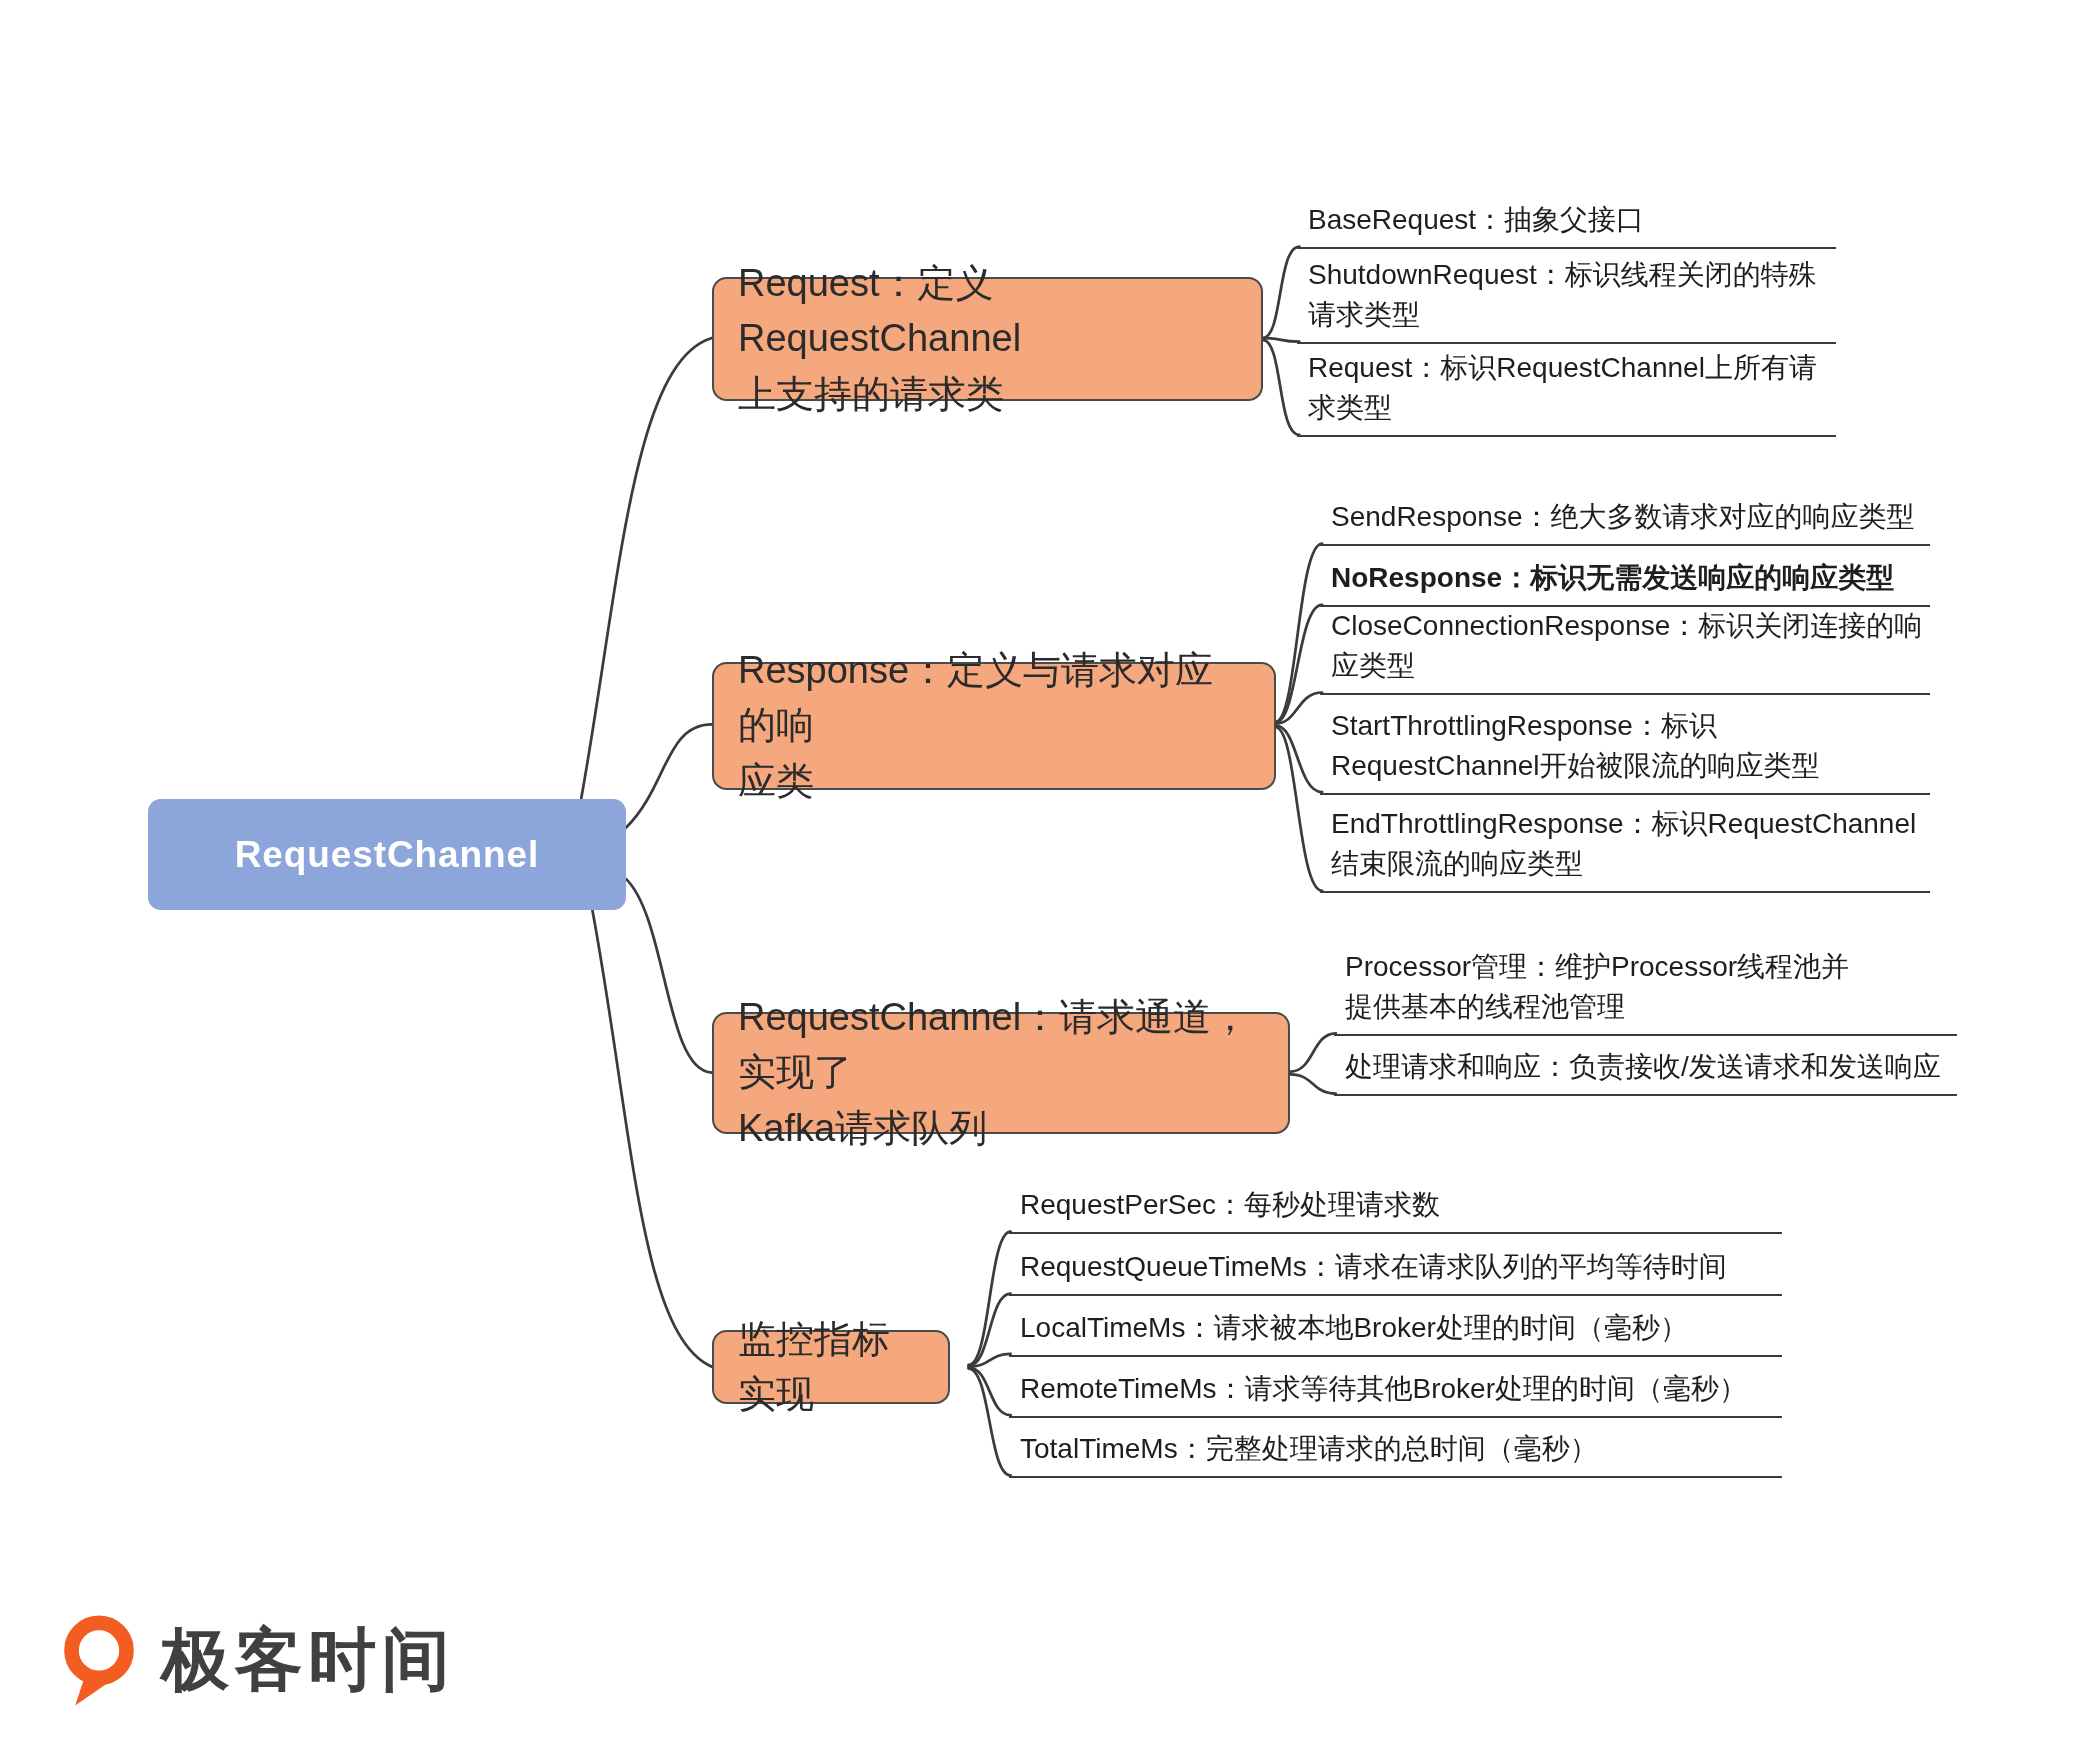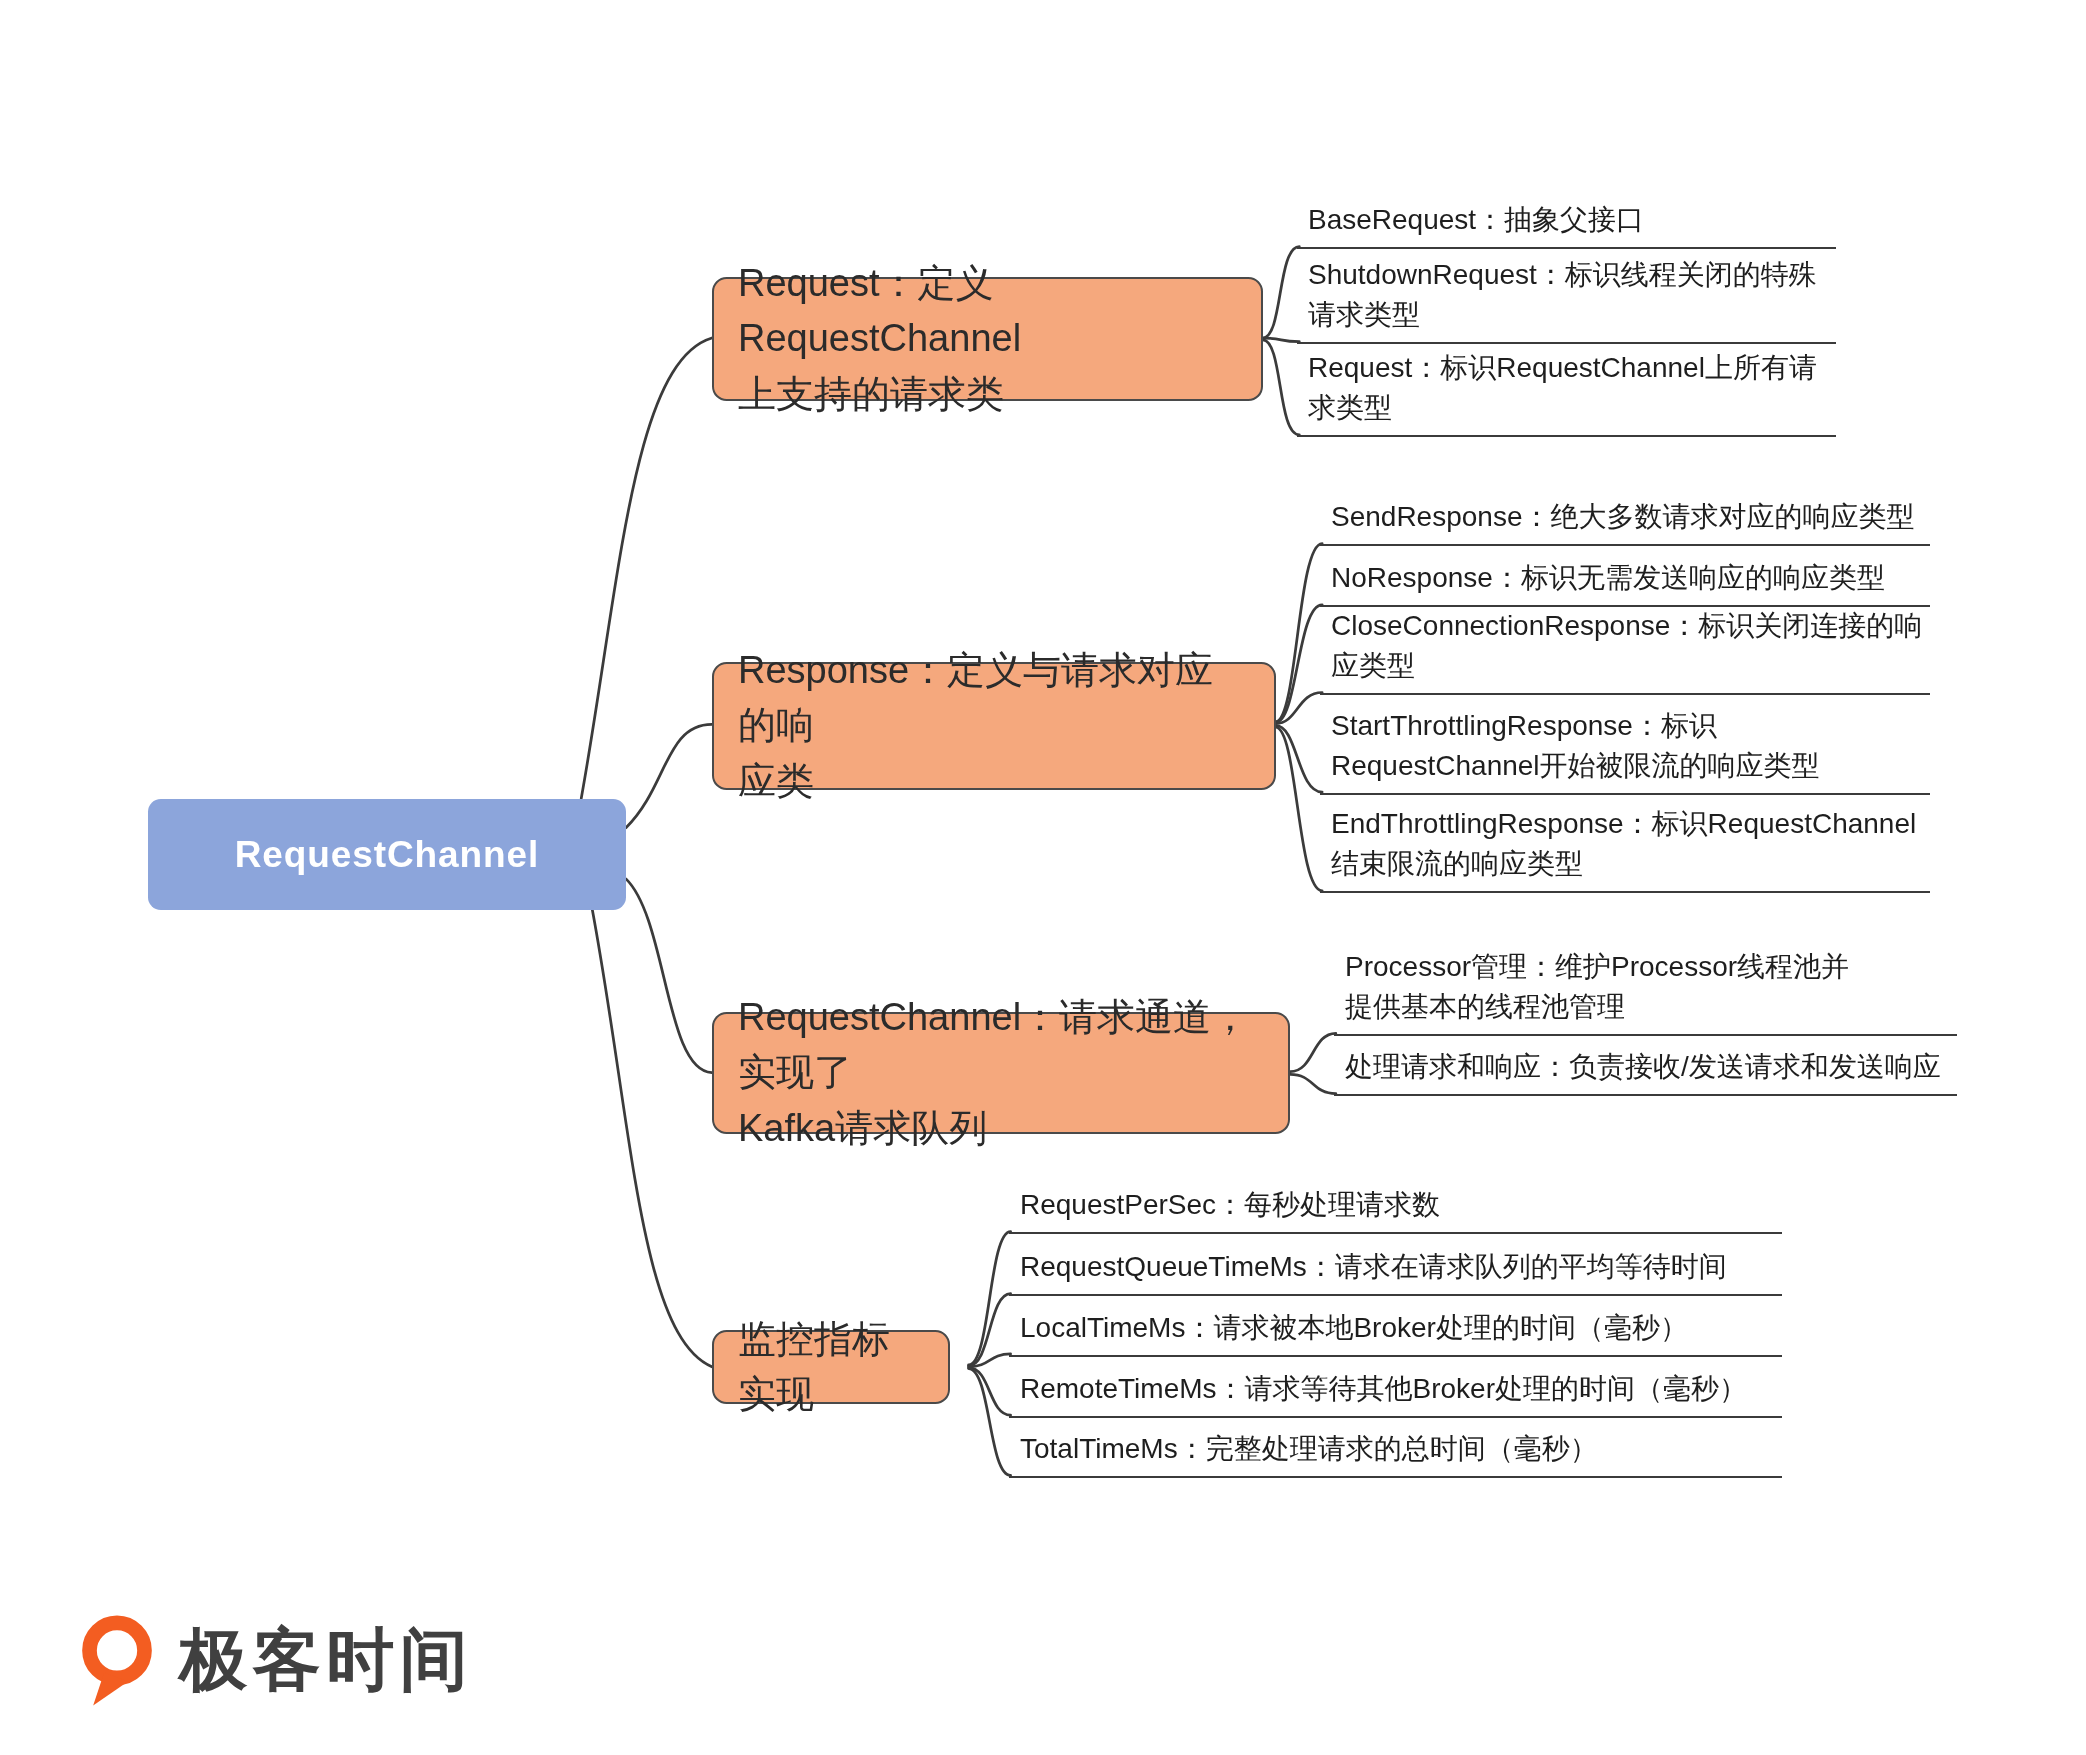--- a/index.html
+++ b/index.html
@@ -43,21 +43,21 @@
   }
   .leaf{
     position:absolute;z-index:1;
     border-bottom:2.7px solid var(--line);
     padding:0 7.3px 7.3px 11px;
     font-size:28px;line-height:1.42;
     color:var(--leaf-text);
     white-space:pre-line;
   }
   .logo{
-    position:absolute;left:73px;top:1610px;z-index:2;
+    position:absolute;left:55px;top:1610px;z-index:2;
     display:flex;align-items:center;gap:18.3px;
   }
   .logo-text{
     font-size:68px;font-weight:600;
     color:var(--logo-text);
     letter-spacing:5.5px;
   }
 </style>
 </head>
 <body>
@@ -104,21 +104,21 @@
 
   <div class="node branch" style="left:712px;top:1330px;width:238px;height:74px;">监控指标实现</div>
 
   <div class="leaf" style="left:1297px;bottom:1506px;width:539px;">BaseRequest：抽象父接口</div>
   <div class="leaf" style="left:1297px;bottom:1411px;width:539px;">ShutdownRequest：标识线程关闭的特殊
 请求类型</div>
   <div class="leaf" style="left:1297px;bottom:1318px;width:539px;">Request：标识RequestChannel上所有请
 求类型</div>
 
   <div class="leaf" style="left:1320px;bottom:1209px;width:610px;">SendResponse：绝大多数请求对应的响应类型</div>
-  <div class="leaf" style="left:1320px;bottom:1148px;width:610px;">NoResponse：标识无需发送响应的响应类型</div>
+  <div class="leaf" style="left:1320px;bottom:1148px;width:610px;font-weight:bold;">NoResponse：标识无需发送响应的响应类型</div>
   <div class="leaf" style="left:1320px;bottom:1060px;width:610px;">CloseConnectionResponse：标识关闭连接的响
 应类型</div>
   <div class="leaf" style="left:1320px;bottom:960px;width:610px;">StartThrottlingResponse：标识
 RequestChannel开始被限流的响应类型</div>
   <div class="leaf" style="left:1320px;bottom:862px;width:610px;">EndThrottlingResponse：标识RequestChannel
 结束限流的响应类型</div>
 
   <div class="leaf" style="left:1334px;bottom:719px;width:623px;margin-top:20px;">Processor管理：维护Processor线程池并
 提供基本的线程池管理</div>
   <div class="leaf" style="left:1334px;bottom:659px;width:623px;">处理请求和响应：负责接收/发送请求和发送响应</div>

